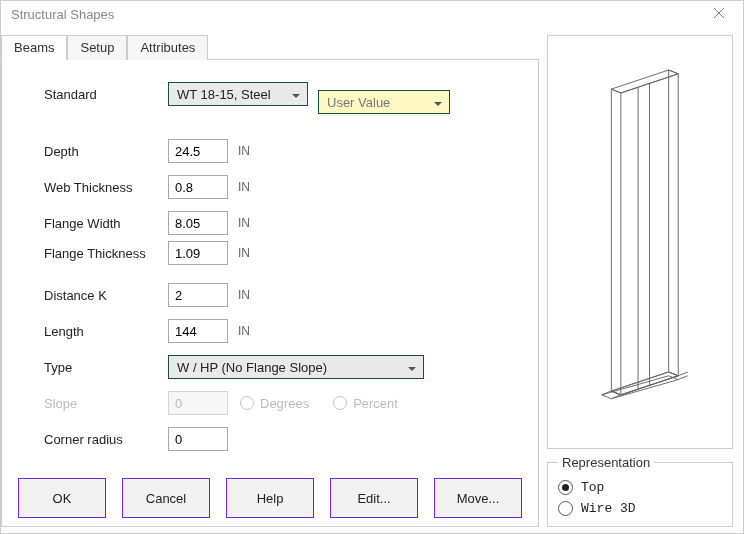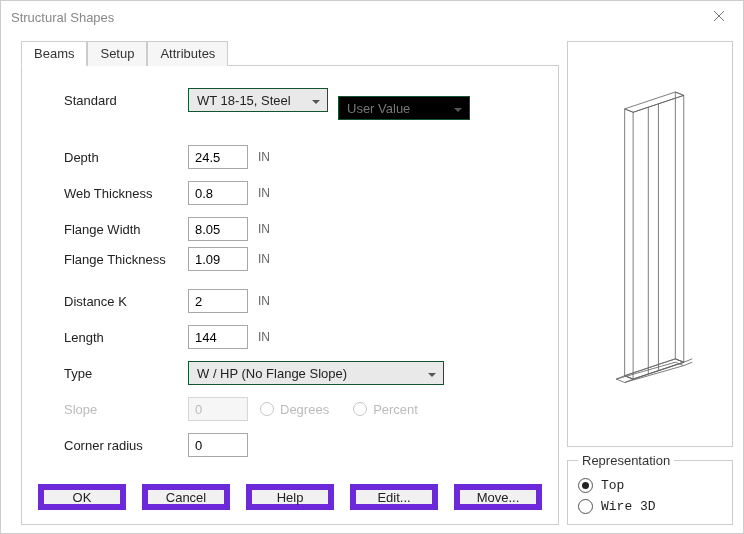--- a/index.html
+++ b/index.html
@@ -30,21 +30,21 @@
   .titlebar .closebtn {
     width: 40px; height: 26px;
     display: flex; align-items: center; justify-content: center;
     color: #555;
     cursor: pointer;
   }
   .titlebar .closebtn svg { width: 12px; height: 12px; stroke: #777; stroke-width: 1; }
   .body {
     flex: 1;
     display: flex;
-    padding: 8px 10px 8px 20px;
+    padding: 8px 10px 8px 0;
     gap: 8px;
   }
   .leftcol {
     flex: 1;
     display: flex;
     flex-direction: column;
   }
   .tabs {
     display: flex;
     position: relative;
@@ -110,39 +110,39 @@
     align-items: center;
     position: relative;
     cursor: pointer;
     color: #222;
   }
   .select .chev {
     position: absolute; right: 6px; top: 50%; transform: translateY(-50%);
     width: 10px; height: 10px;
   }
   .select .chev svg { width: 10px; height: 10px; fill: #555; }
-  .select.userval { background: #000000; color: #777; margin-top: 16px; }
+  .select.userval { background: #fef9c3; color: #777; margin-top: 16px; }
 
   .radio-row { margin-left: 12px; display: flex; align-items: center; gap: 24px; }
   .radio-opt { display: flex; align-items: center; gap: 6px; color: #bbb; }
   .radio-opt .rcircle {
     width: 14px; height: 14px; border-radius: 50%;
     border: 1px solid #c6c6c6; background: #fff;
     display: inline-flex; align-items: center; justify-content: center;
   }
 
   .buttonrow {
     display: flex;
     gap: 16px;
     padding: 8px 2px 0 2px;
   }
   .btn {
     flex: 0 0 88px;
-    height: 26px;
-    border: 6px solid #6d28d9;
+    height: 40px;
+    border: 1px solid #6d28d9;
     background: #f1f1f1;
     display: flex; align-items: center; justify-content: center;
     cursor: pointer;
     color: #222;
   }
 
   .rightcol {
     width: 196px;
     display: flex;
     flex-direction: column;

